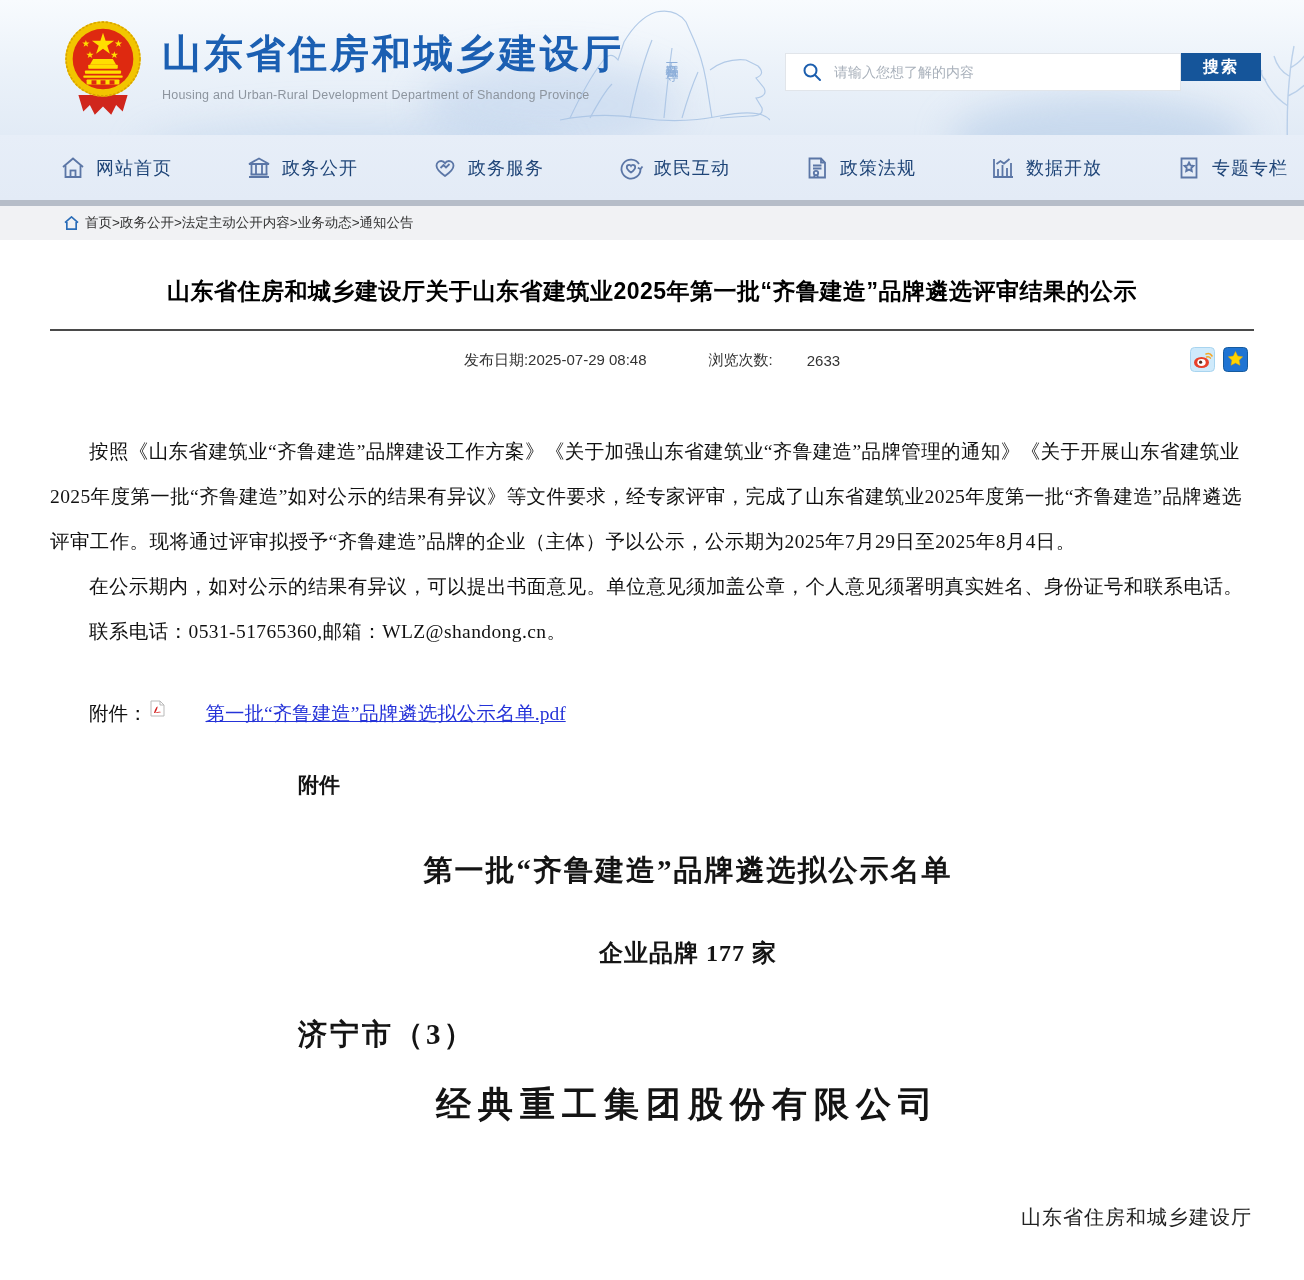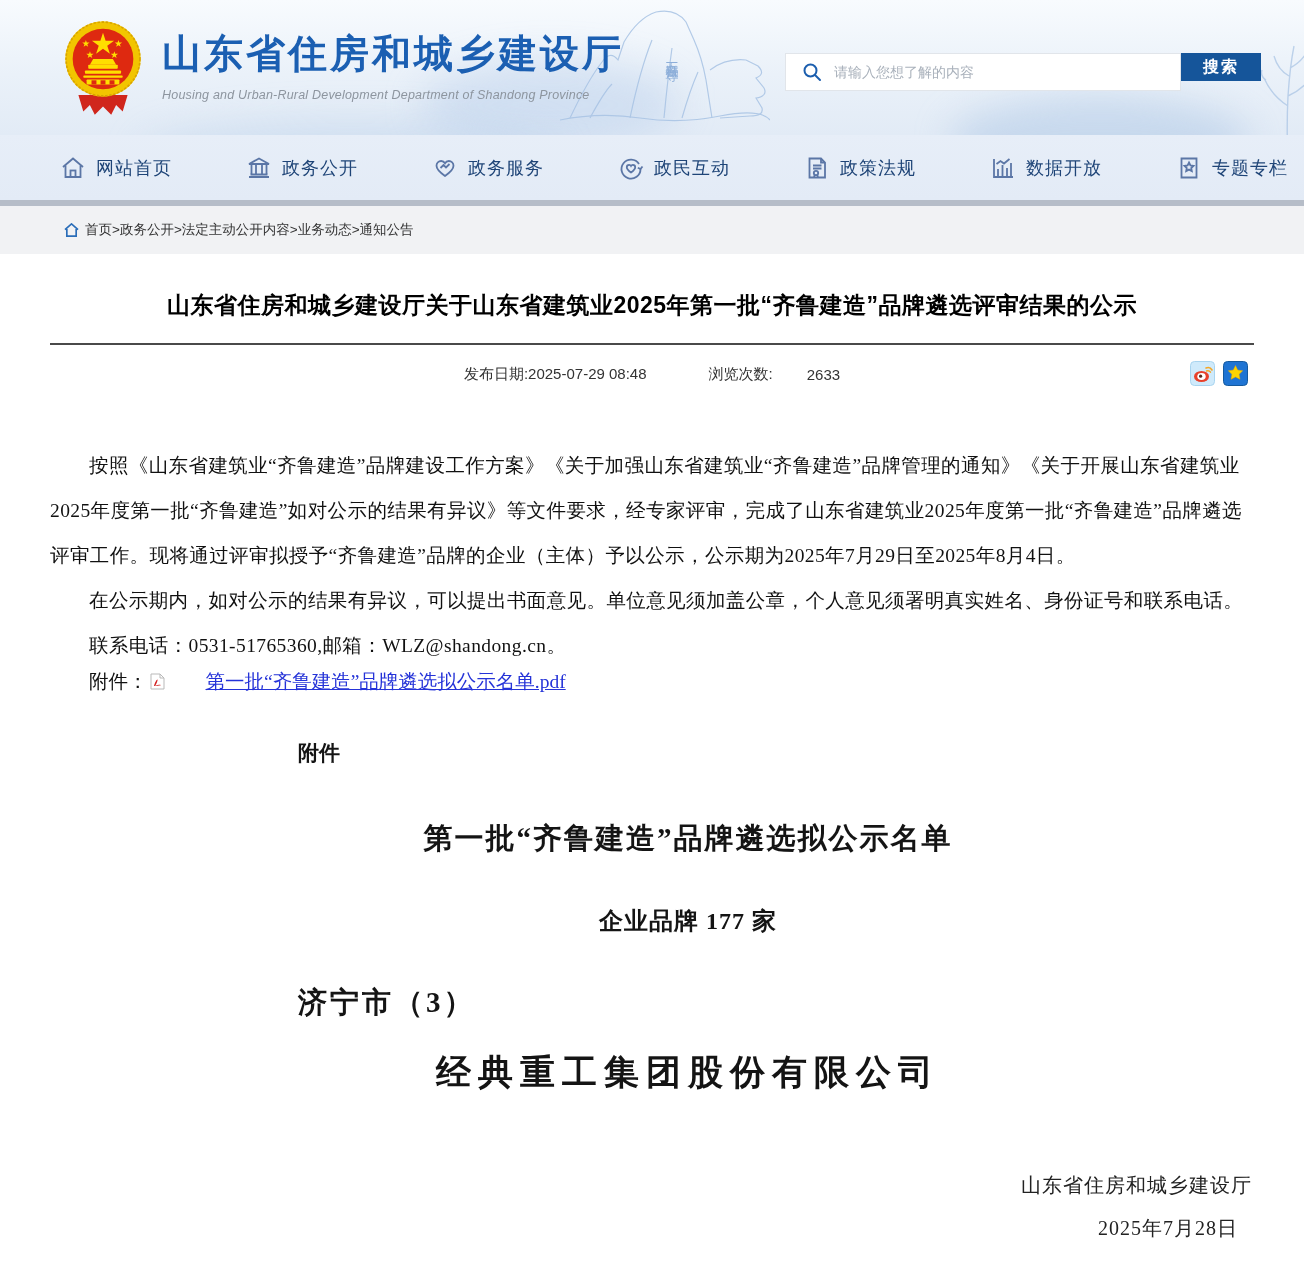--- a/index.html
+++ b/index.html
@@ -9,21 +9,21 @@
   
   .site-header{
     position:relative; height:135px;
     background:linear-gradient(180deg,#f8fbfe 0%,#eaf1f9 55%,#e2ebf6 100%);
     overflow:hidden;
   }
   .header-inner{ position:relative; display:flex; align-items:center; height:100%; padding-left:62px; z-index:2;}
   .emblem{ width:82px; height:98px; flex:0 0 auto; }
   .brand-text{ margin-left:18px; }
   .brand-title{ font-size:39px; font-weight:bold; color:#1b5fb2; letter-spacing:3px; line-height:1.1;}
-  .brand-sub{ font-size:12.5px; color:#8d959f; margin-top:12px; letter-spacing:0.2px;font-style:italic;}
+  .brand-sub{ font-size:12.5px; color:#8d959f; margin-top:12px; letter-spacing:0.2px;}
   .search-area{ position:absolute; left:785px; top:53px; width:476px; height:38px; display:flex; z-index:3;}
   .search-box{ flex:1; display:flex; align-items:center; background:#fff; border:1px solid #e1e5ea; }
   .search-box svg{ margin:0 12px 0 16px; }
   .search-input{ border:none; outline:none; flex:1; font-size:14px; color:#333; background:transparent;}
   .search-input::placeholder{ color:#a9b1bb; }
   .search-btn{ width:80px; height:28px; background:#15559a; color:#fff; font-size:16px; font-weight:bold;
                border:none; cursor:pointer; letter-spacing:2px;}
   
   .mountain-art{ position:absolute; left:560px; top:0; opacity:.85; z-index:1;}
   .right-art{ position:absolute; right:-20px; top:26px; opacity:.6; z-index:1;}
@@ -35,40 +35,40 @@
   
   .main-nav{ position:relative; height:65px; background:linear-gradient(180deg,#e7eef8,#e3ebf6);
              display:flex; align-items:center; padding:0 40px 0 60px; z-index:2;}
   .nav-item{ display:flex; align-items:center; gap:10px; margin-right:74px; cursor:pointer; white-space:nowrap;}
   .nav-item:last-child{ margin-right:0; }
   .nav-label{ font-size:18px; font-weight:normal; color:#1e4477; letter-spacing:1px;}
   .nav-ic{ width:26px; height:26px; }
   .nav-strip{ height:6px; background:#b6bdc8; }
 
   
-  .breadcrumb-bar{ height:48px; background:#f1f2f4; display:flex; align-items:center; padding-left:64px; }
+  .breadcrumb-bar{ height:34px; background:#f1f2f4; display:flex; align-items:center; padding-left:64px; }
   .crumb-ic{ width:15px; height:14px; margin-right:6px; }
   .crumb-text{ font-size:13.5px; color:#333; }
 
   
   .content{ width:1204px; margin:0 auto; }
   .article-title{ margin-top:36px; text-align:center; font-size:23px; font-weight:bold; color:#000; letter-spacing:0.5px;}
   .title-rule{ margin-top:22px; border-bottom:2px solid #4a4a4a; }
   .meta-row{ position:relative; margin-top:16px; height:26px; display:flex; justify-content:center; align-items:center;
              font-size:15px; color:#333; }
   .meta-date{ margin-right:62px; }
   .meta-views-label{ margin-right:34px; }
   .share-icons{ position:absolute; right:6px; top:0; display:flex; gap:8px; }
   .share-icons svg{ cursor:pointer; }
 
   .article-body{ margin-top:56px; font-family:"Liberation Serif", serif; font-size:19.5px; color:#111;
                  line-height:45px; letter-spacing:0.4px;}
   .article-body p{ text-indent:2em; }
-  .attach-line{ font-family:"Liberation Serif", serif; font-size:19.5px; color:#111; text-indent:2em;
-                display:flex; align-items:center;}
+  .attach-line{ margin-top:46px; font-family:"Liberation Serif", serif; font-size:19.5px; color:#111; text-indent:2em;
+                display:flex; }
   .attach-prefix{ text-indent:0; margin-left:2em; }
   .pdf-ic{ margin:0 2px 0 2px; }
   .attach-link{ color:#2533d8; text-decoration:underline; cursor:pointer; }
 
   
   .preview{ margin-left:248px; width:780px; font-family:"Liberation Serif", serif; color:#141414; }
   .pv-heading{ margin-top:44px; font-size:21px; font-weight:bold; }
   .pv-title{ margin-top:52px; text-align:center; font-size:29px; font-weight:bold; letter-spacing:2px;}
   .pv-count{ margin-top:46px; text-align:center; font-size:24px; font-weight:600; letter-spacing:1px;}
   .pv-city{ margin-top:46px; text-align:left; font-size:29px; font-weight:bold; letter-spacing:3px;}
@@ -255,15 +255,14 @@
   <section class="preview">
     <div class="pv-heading">附件</div>
     <div class="pv-title">第一批“齐鲁建造”品牌遴选拟公示名单</div>
     <div class="pv-count">企业品牌 177 家</div>
     <div class="pv-city">济宁市（3）</div>
     <div class="pv-company">经典重工集团股份有限公司</div>
   </section>
 
   <div class="signature">
     <div class="sign-org">山东省住房和城乡建设厅</div>
-    <div class="sign-date">2025年7月28日</div>
   </div>
 </main>
 
 </body></html>

